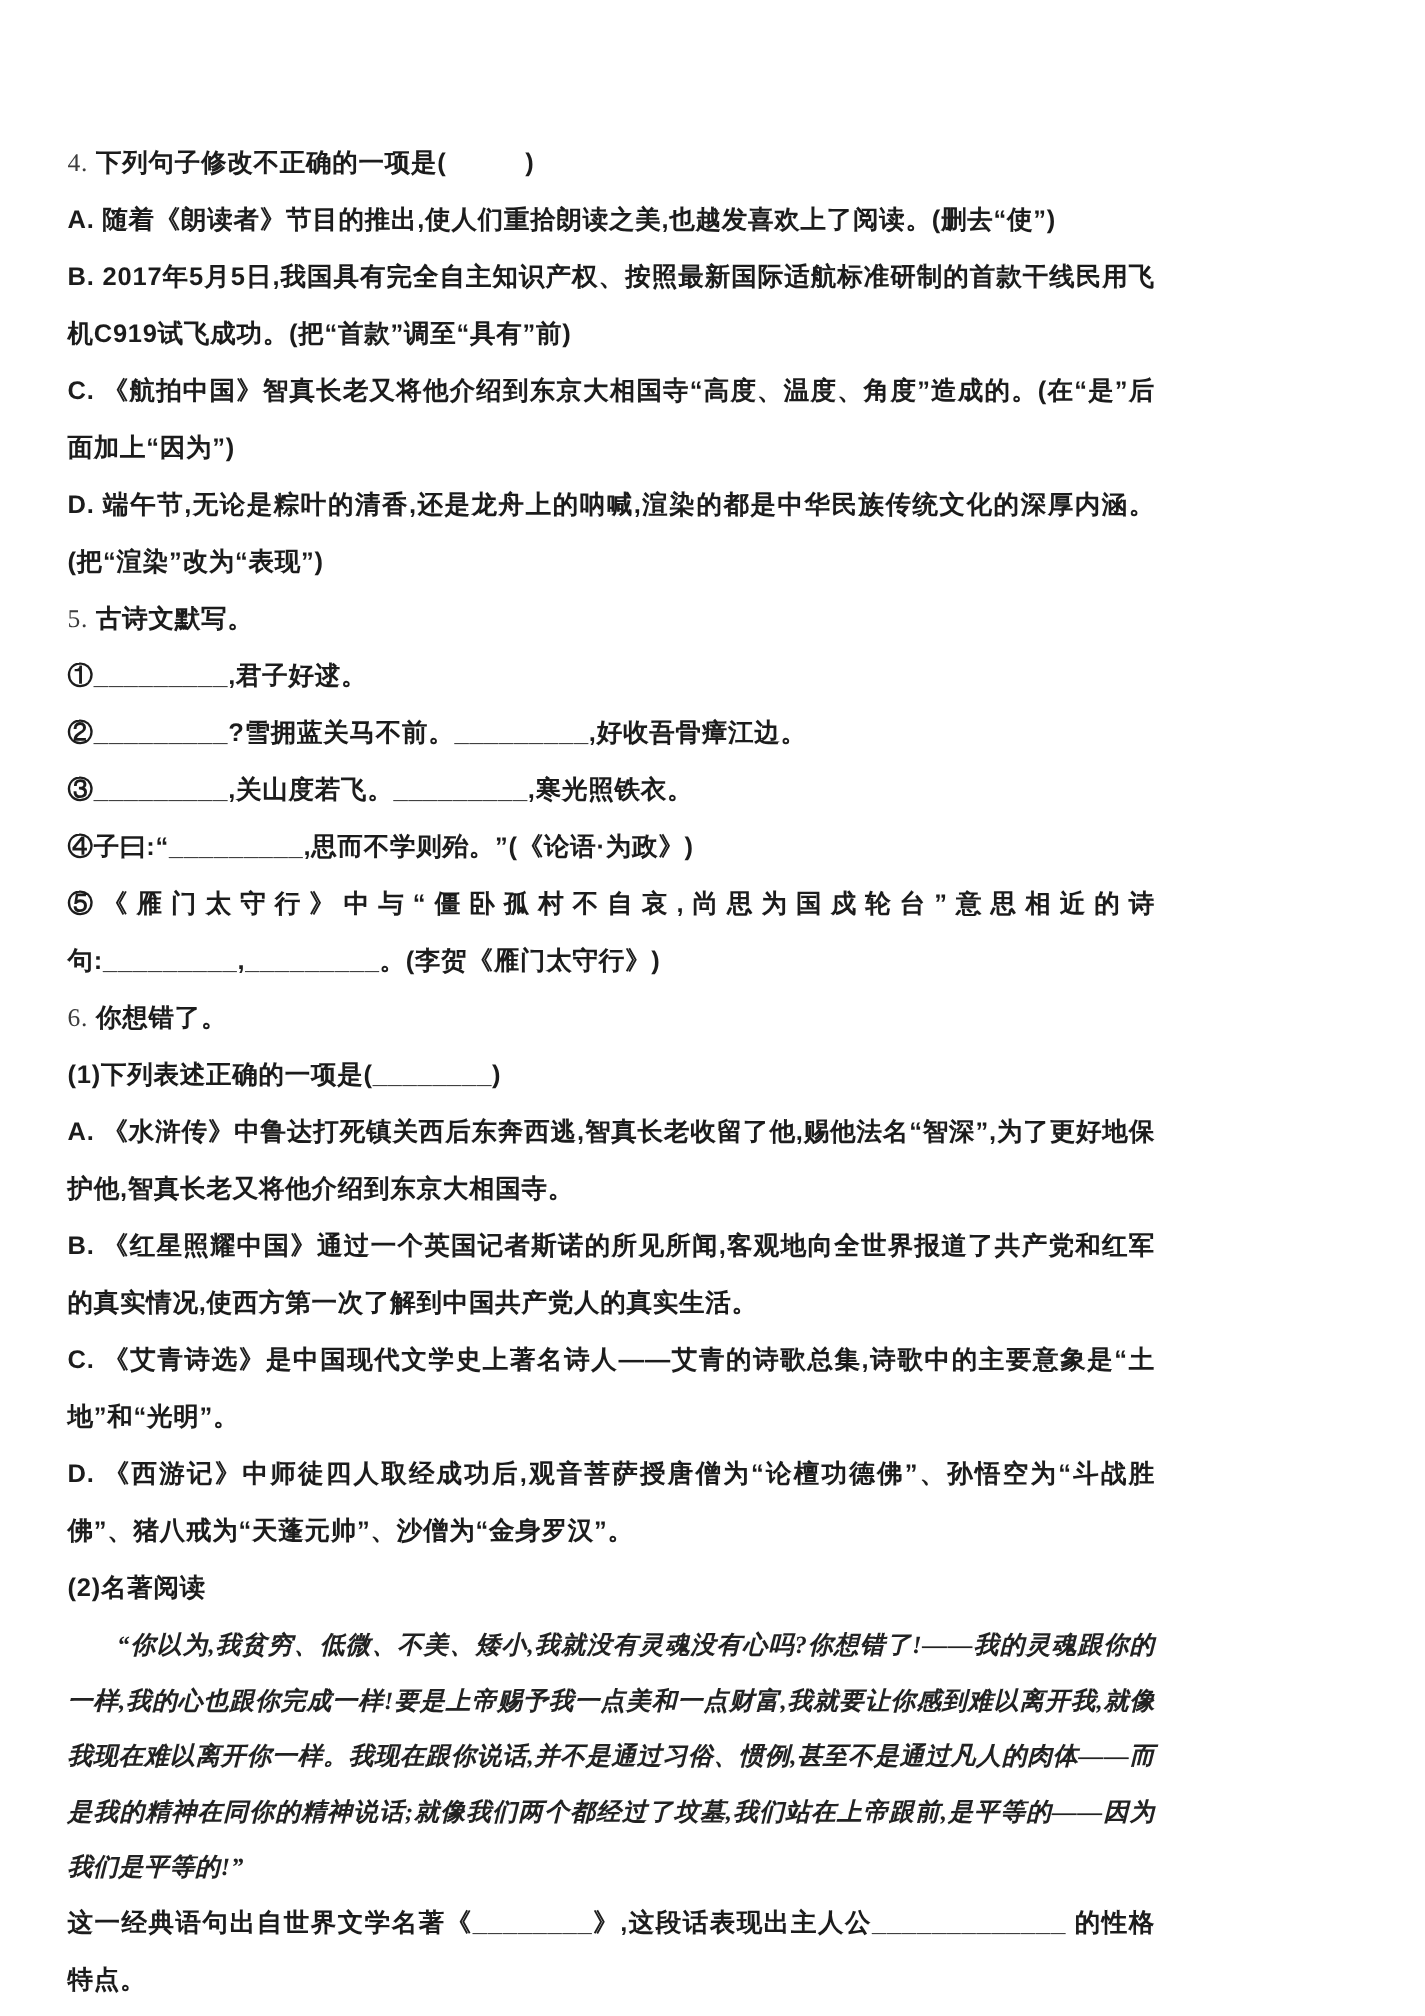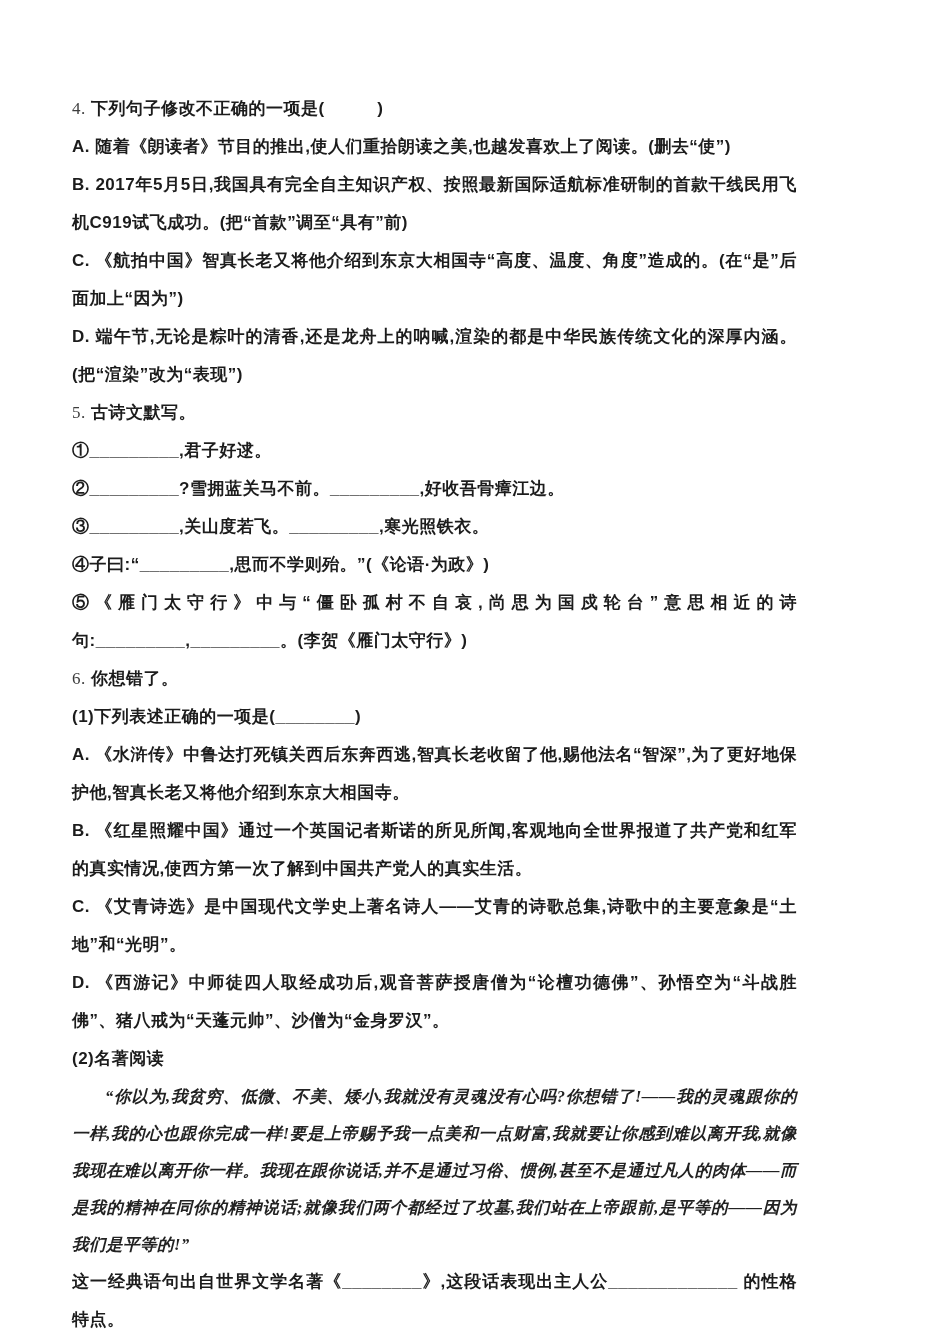--- a/index.html
+++ b/index.html
@@ -6,21 +6,20 @@
     margin: 0;
     padding: 0;
     background: #ffffff;
   }
   .page {
     position: relative;
     width: 812px;
     height: 1344px;
     background: #ffffff;
     overflow: hidden;
-    padding-left: 27px;
   }
   .content {
     padding: 90px 42px 0 45px;
   }
   p.line {
     margin: 0;
     font-family: "Liberation Sans", sans-serif;
     font-weight: 600;
     font-size: 17px;
     line-height: 38px;

